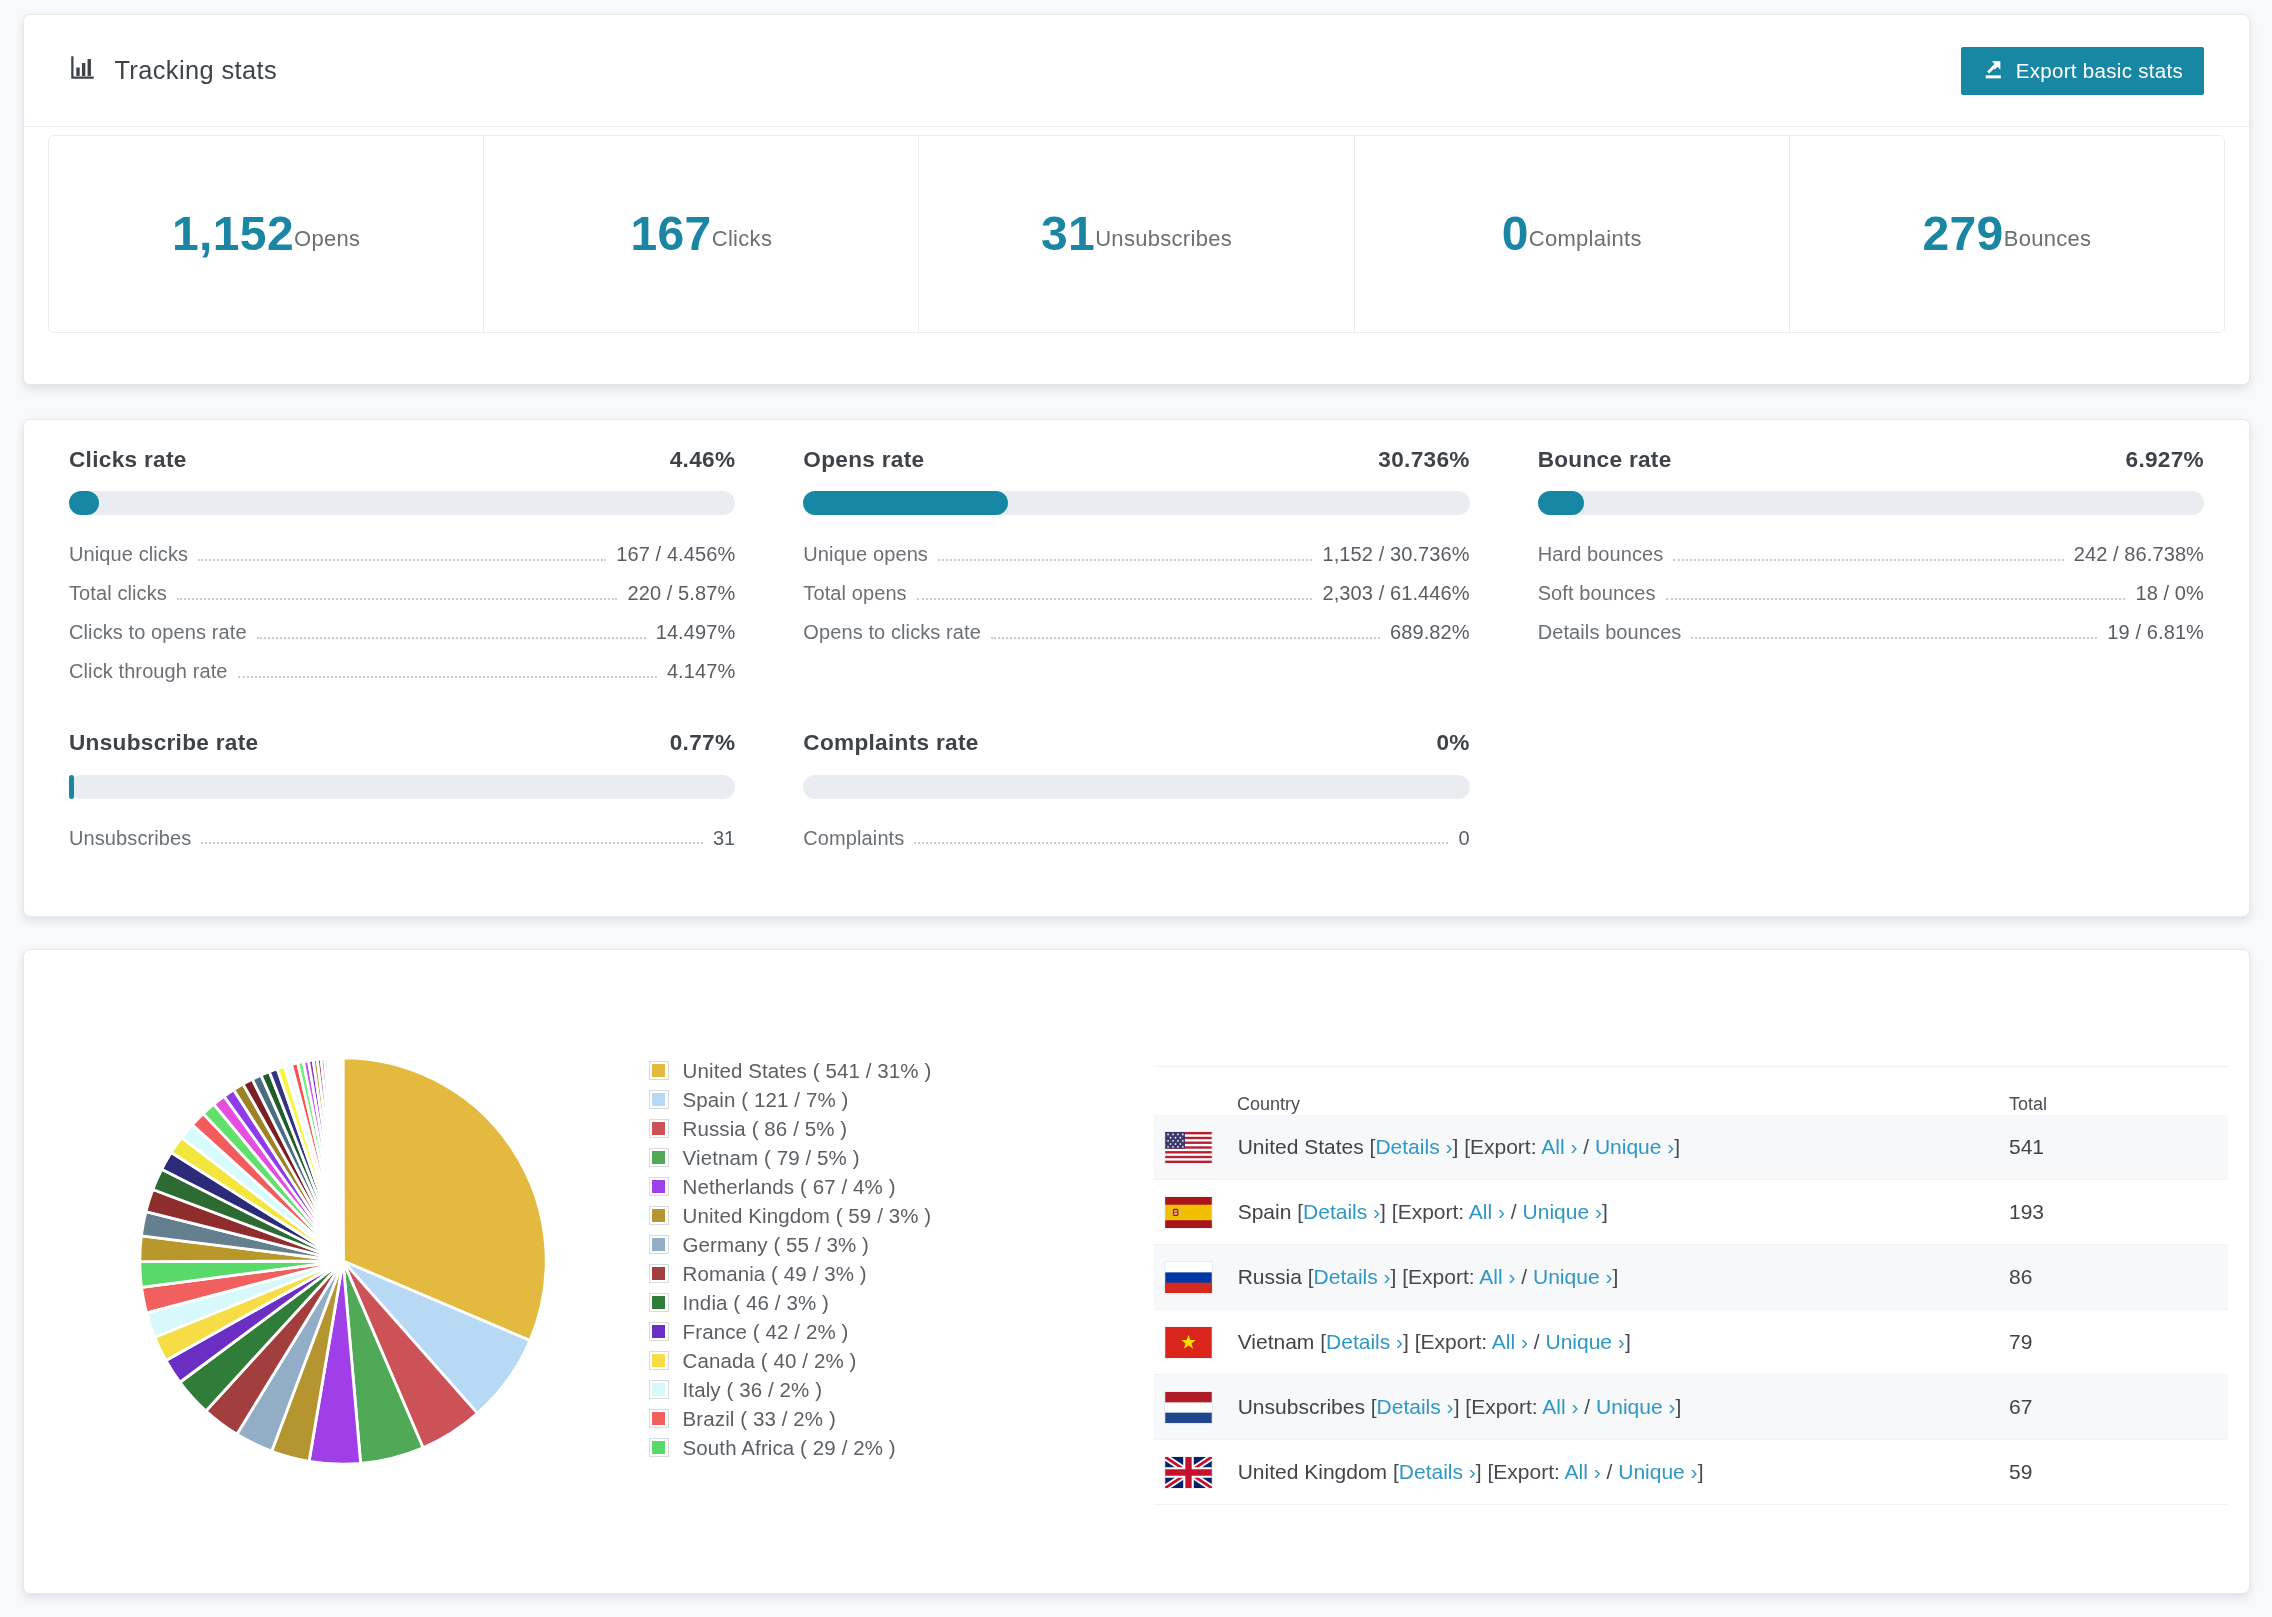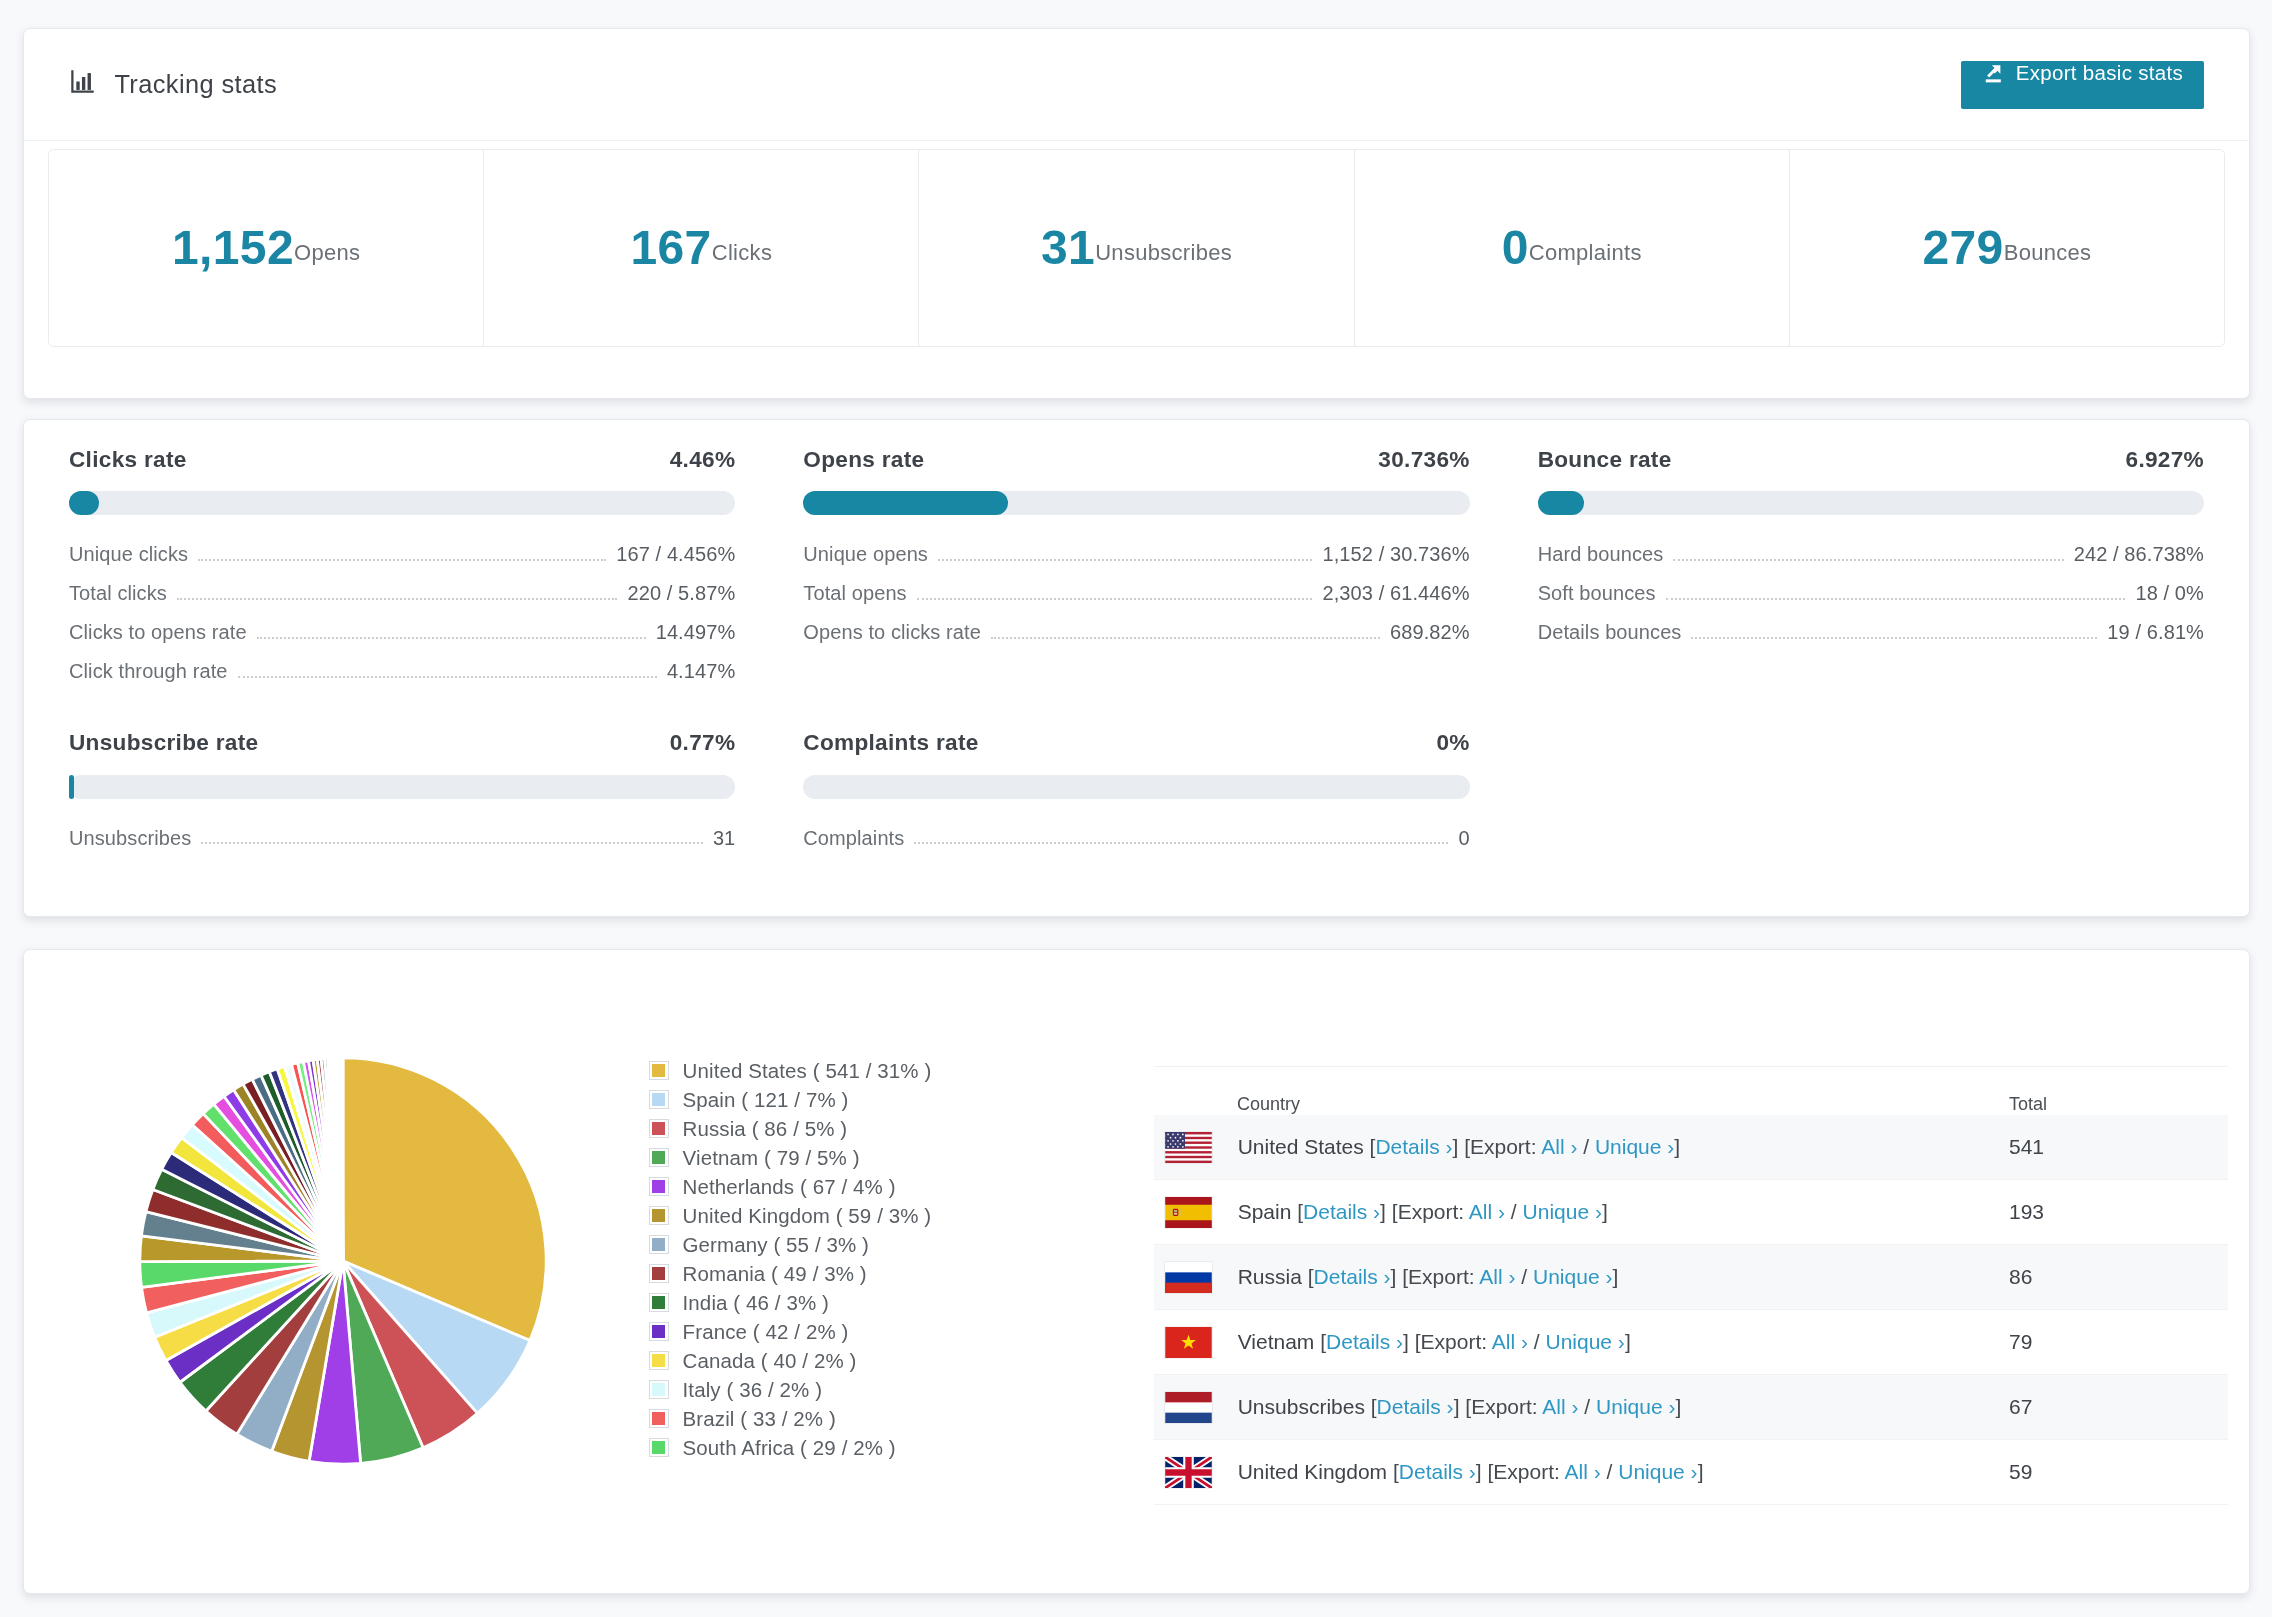--- a/index.html
+++ b/index.html
@@ -1,29 +1,29 @@
 <!DOCTYPE html>
 <html style="font-size:11.3px"><head>
 <meta charset="utf-8">
 <style>
   html,body{margin:0;padding:0}
   body{width:2273px;height:1618px;position:relative;overflow:hidden;background:#f8f9fb;
        font-family:"Liberation Sans","DejaVu Sans",sans-serif;color:#3e4349;-webkit-font-smoothing:antialiased}
   .card{position:absolute;left:23px;width:2227px;background:#fff;border:0.7px solid #e5e8ec;
         border-radius:7px;box-shadow:0 3.5px 8.5px rgba(70,80,100,.14);box-sizing:border-box}
-  #card-tracking{top:28px;height:371px}
+  #card-tracking{top:14px;height:371px}
   #card-rates{top:419px;height:498px;padding:27px 45px}
   #card-geo{top:949px;height:645px;overflow:hidden}
 
   .card-head{display:flex;align-items:center;height:111px;padding:0 45px;border-bottom:1.4px solid #eef0f3}
   #card-geo .card-head{height:98px}
   .card-title{display:flex;align-items:center;gap:18.4px;font-size:25.4px;font-weight:500;color:#3e4349;letter-spacing:0.4px}
   .card-title svg{flex:none}
 
-  .export-btn{margin-left:auto;display:flex;gap:11.3px;background:#1787a3;color:#fff;
+  .export-btn{margin-left:auto;display:flex;align-items:center;gap:11.3px;background:#1787a3;color:#fff;
               font-size:20.5px;height:48px;padding:0 21px;border:none;border-radius:2px;cursor:pointer;
               font-family:inherit;letter-spacing:0.3px}
 
   .stats-row{display:flex;margin:7.8px 24px 0;border:1.4px solid #e9ecef;border-radius:5.6px;height:196px;background:#fff}
   .stat{flex:1;display:flex;flex-direction:row;align-items:center;justify-content:center}
   .stat+.stat{border-left:1.4px solid #e9ecef}
   .stat-num{font-size:48px;font-weight:700;color:#1a86a4;letter-spacing:0.4px}
   .stat-label{font-size:22px;color:#6b7076;margin-top:11.3px;letter-spacing:0.3px}
 
   .rgrid{display:grid;grid-template-columns:1fr 1fr 1fr;column-gap:68px}

